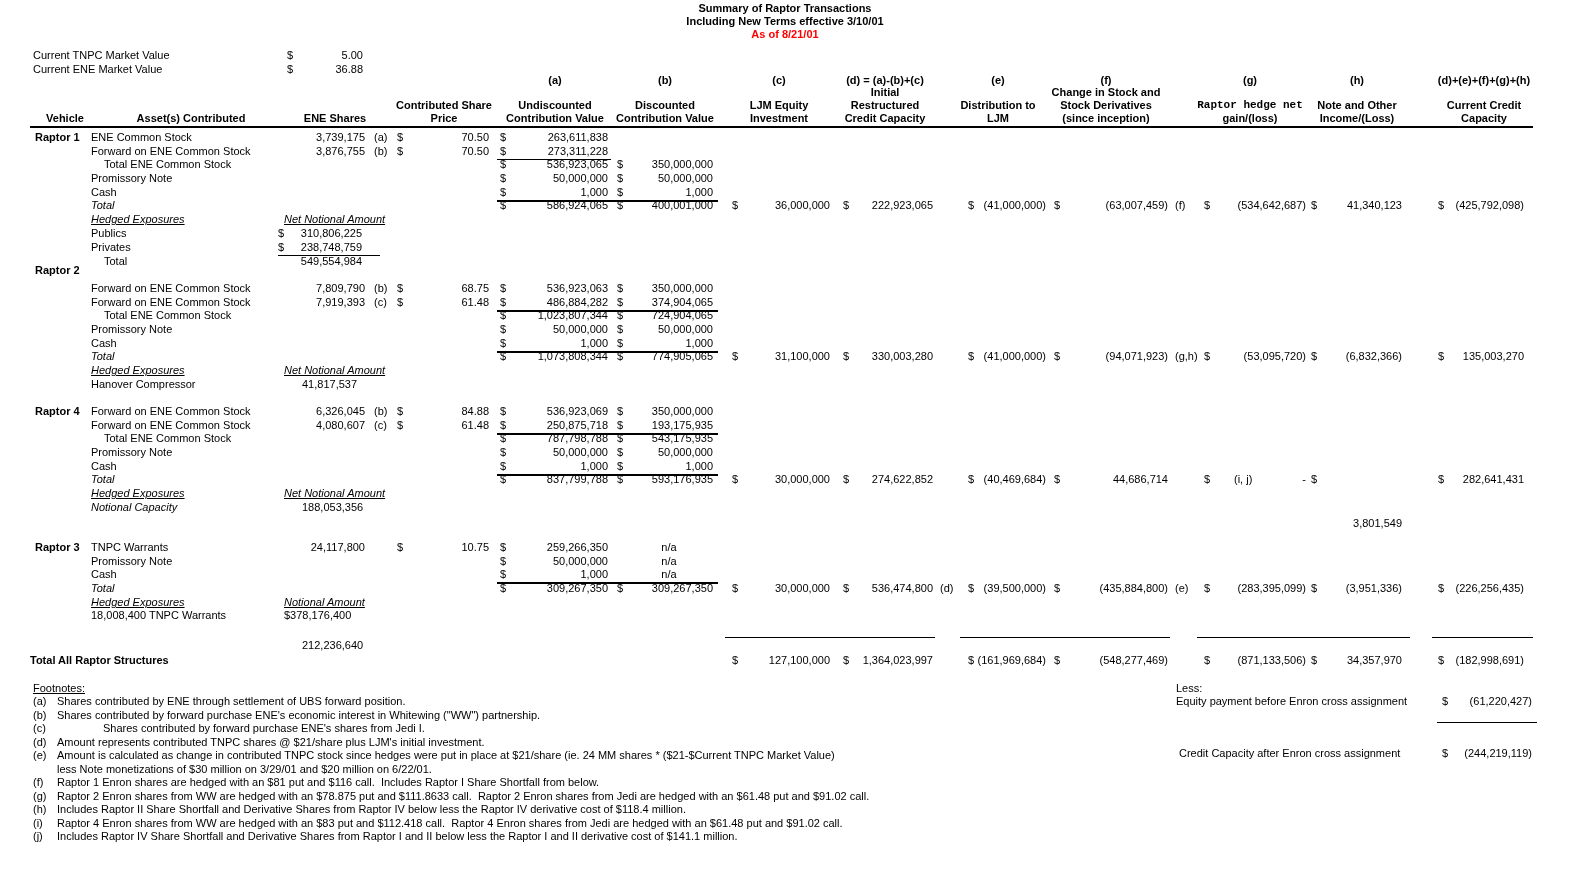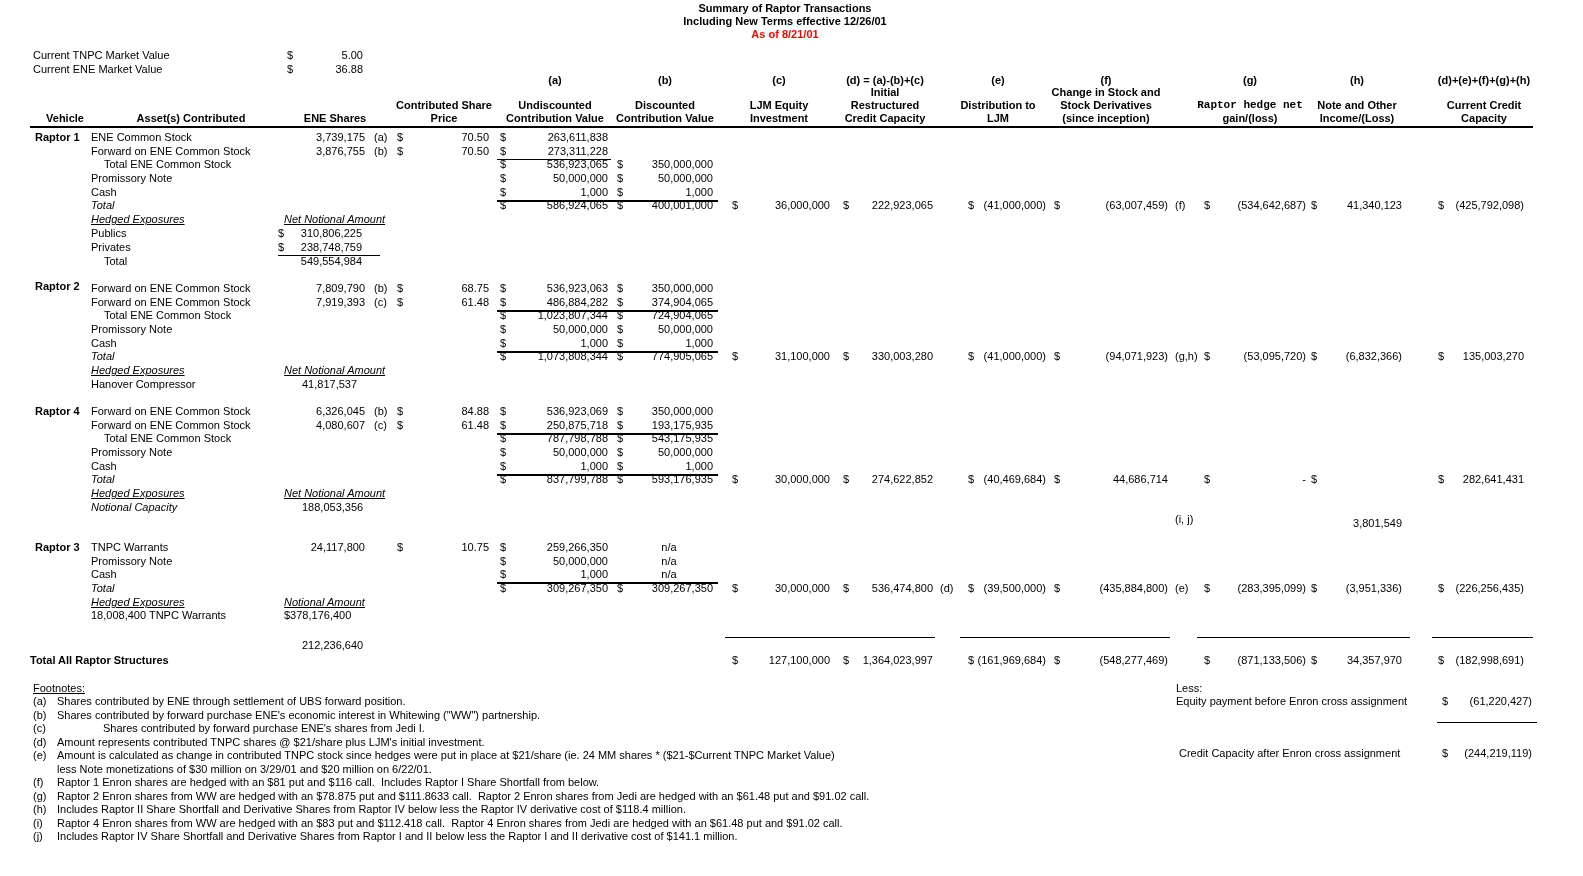--- a/index.html
+++ b/index.html
@@ -12,21 +12,21 @@
   .u{text-decoration:underline;}
   .red{color:#ff0000;}
   .rule{position:absolute;background:#000;}
 </style>
 </head>
 <body>
 
 <div id="sheet">
 
   <div class="cell c b" style="left:785px;top:2px">Summary of Raptor Transactions</div>
-  <div class="cell c b" style="left:785px;top:15px">Including New Terms effective 12/26/01</div>
+  <div class="cell c b" style="left:785px;top:15px">Including New Terms effective 3/10/01</div>
   <div class="cell c b red" style="left: 785px; top: 28px; color: rgb(255, 0, 0);">As of 8/21/01</div>
 
   <div class="cell" style="left:33px;top:49px">Current TNPC Market Value</div>
   <div class="cell" style="left:287px;top:49px">$</div>
   <div class="cell" style="right:1220px;top:49px">5.00</div>
   <div class="cell" style="left:33px;top:63px">Current ENE Market Value</div>
   <div class="cell" style="left:287px;top:63px">$</div>
   <div class="cell" style="right:1220px;top:63px">36.88</div>
 
   <div class="cell u" style="left:33px;top:682px">Footnotes:</div>
@@ -127,21 +127,21 @@
       <div class="cell i u" style="top: 213px; left: 91px;">Hedged Exposures</div>
       <div class="cell i u" style="top: 213px; left: 284px;">Net Notional Amount</div>
       <div class="cell" style="top: 227px; left: 91px;">Publics</div>
       <div class="cell" style="top: 227px; left: 278px;">$</div>
       <div class="cell" style="top: 227px; right: 1221px;">310,806,225</div>
       <div class="cell" style="top: 241px; left: 91px;">Privates</div>
       <div class="cell" style="top: 241px; left: 278px;">$</div>
       <div class="cell" style="top: 241px; right: 1221px;">238,748,759</div>
       <div class="cell" style="top: 255px; left: 104px;">Total</div>
       <div class="cell" style="top: 255px; right: 1221px;">549,554,984</div>
-      <div class="cell b" style="top: 280px; left: 35px;">Raptor 2</div>
+      <div class="cell b" style="top: 264px; left: 35px;">Raptor 2</div>
       <div class="cell" style="top: 282px; left: 91px;">Forward on ENE Common Stock</div>
       <div class="cell" style="top: 282px; right: 1218px;">7,809,790</div>
       <div class="cell" style="top: 282px; left: 374px;">(b)</div>
       <div class="cell" style="top: 282px; left: 397px;">$</div>
       <div class="cell" style="top: 282px; right: 1094px;">68.75</div>
       <div class="cell" style="top: 282px; left: 500px;">$</div>
       <div class="cell" style="top: 282px; right: 975px;">536,923,063</div>
       <div class="cell" style="top: 282px; left: 617px;">$</div>
       <div class="cell" style="top: 282px; right: 870px;">350,000,000</div>
       <div class="cell" style="top: 296px; left: 91px;">Forward on ENE Common Stock</div>
@@ -232,21 +232,21 @@
       <div class="cell" style="top: 473px; left: 617px;">$</div>
       <div class="cell" style="top: 473px; right: 870px;">593,176,935</div>
       <div class="cell" style="top: 473px; left: 732px;">$</div>
       <div class="cell" style="top: 473px; right: 753px;">30,000,000</div>
       <div class="cell" style="top: 473px; left: 843px;">$</div>
       <div class="cell" style="top: 473px; right: 650px;">274,622,852</div>
       <div class="cell" style="top: 473px; left: 968px;">$</div>
       <div class="cell" style="top: 473px; right: 537px;">(40,469,684)</div>
       <div class="cell" style="top: 473px; left: 1054px;">$</div>
       <div class="cell" style="top: 473px; right: 415px;">44,686,714</div>
-      <div class="cell" style="top: 473px; left: 1175px; margin-top: 40px;">(i, j)</div>
+      <div class="cell" style="top: 473px; left: 1234px;">(i, j)</div>
       <div class="cell" style="top: 473px; left: 1204px;">$</div>
       <div class="cell" style="top: 473px; right: 277px;">-</div>
       <div class="cell" style="top: 473px; left: 1311px;">$</div>
       <div class="cell" style="top: 473px; right: 181px; margin-top: 44px;">3,801,549</div>
       <div class="cell" style="top: 473px; left: 1438px;">$</div>
       <div class="cell" style="top: 473px; right: 59px;">282,641,431</div>
       <div class="cell i u" style="top: 487px; left: 91px;">Hedged Exposures</div>
       <div class="cell i u" style="top: 487px; left: 284px;">Net Notional Amount</div>
       <div class="cell i" style="top: 501px; left: 91px;">Notional Capacity</div>
       <div class="cell" style="top: 501px; left: 302px;">188,053,356</div>

